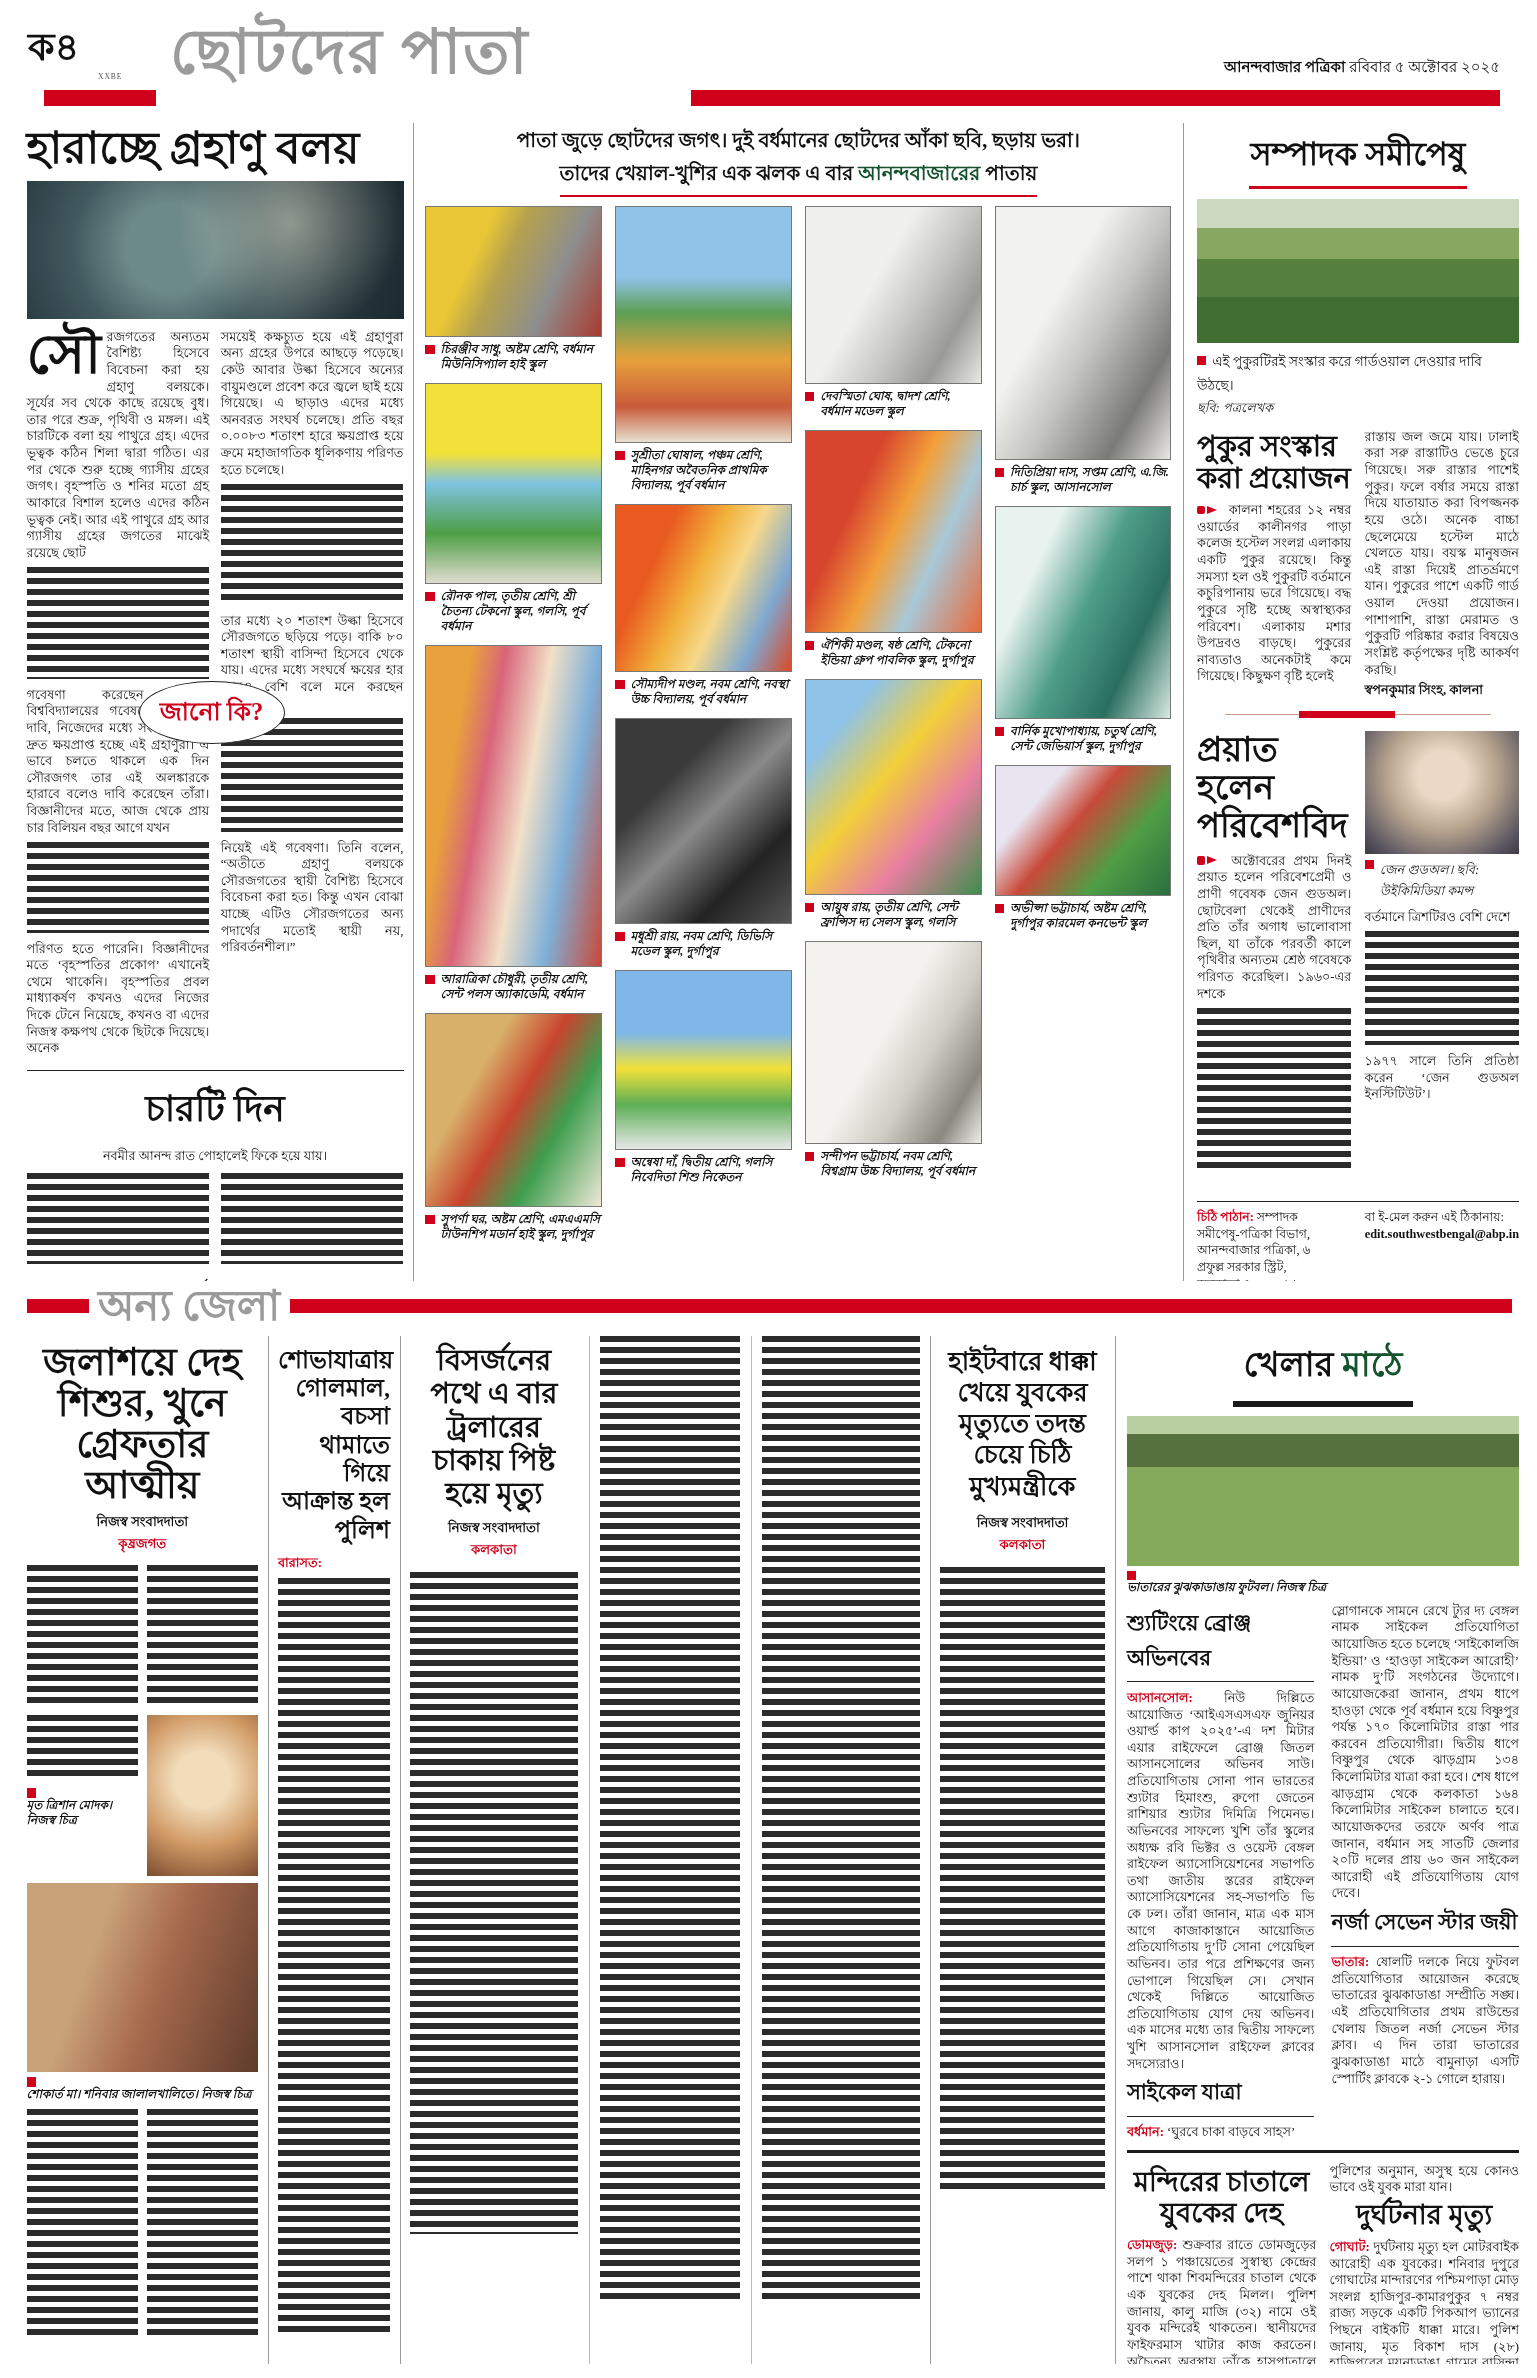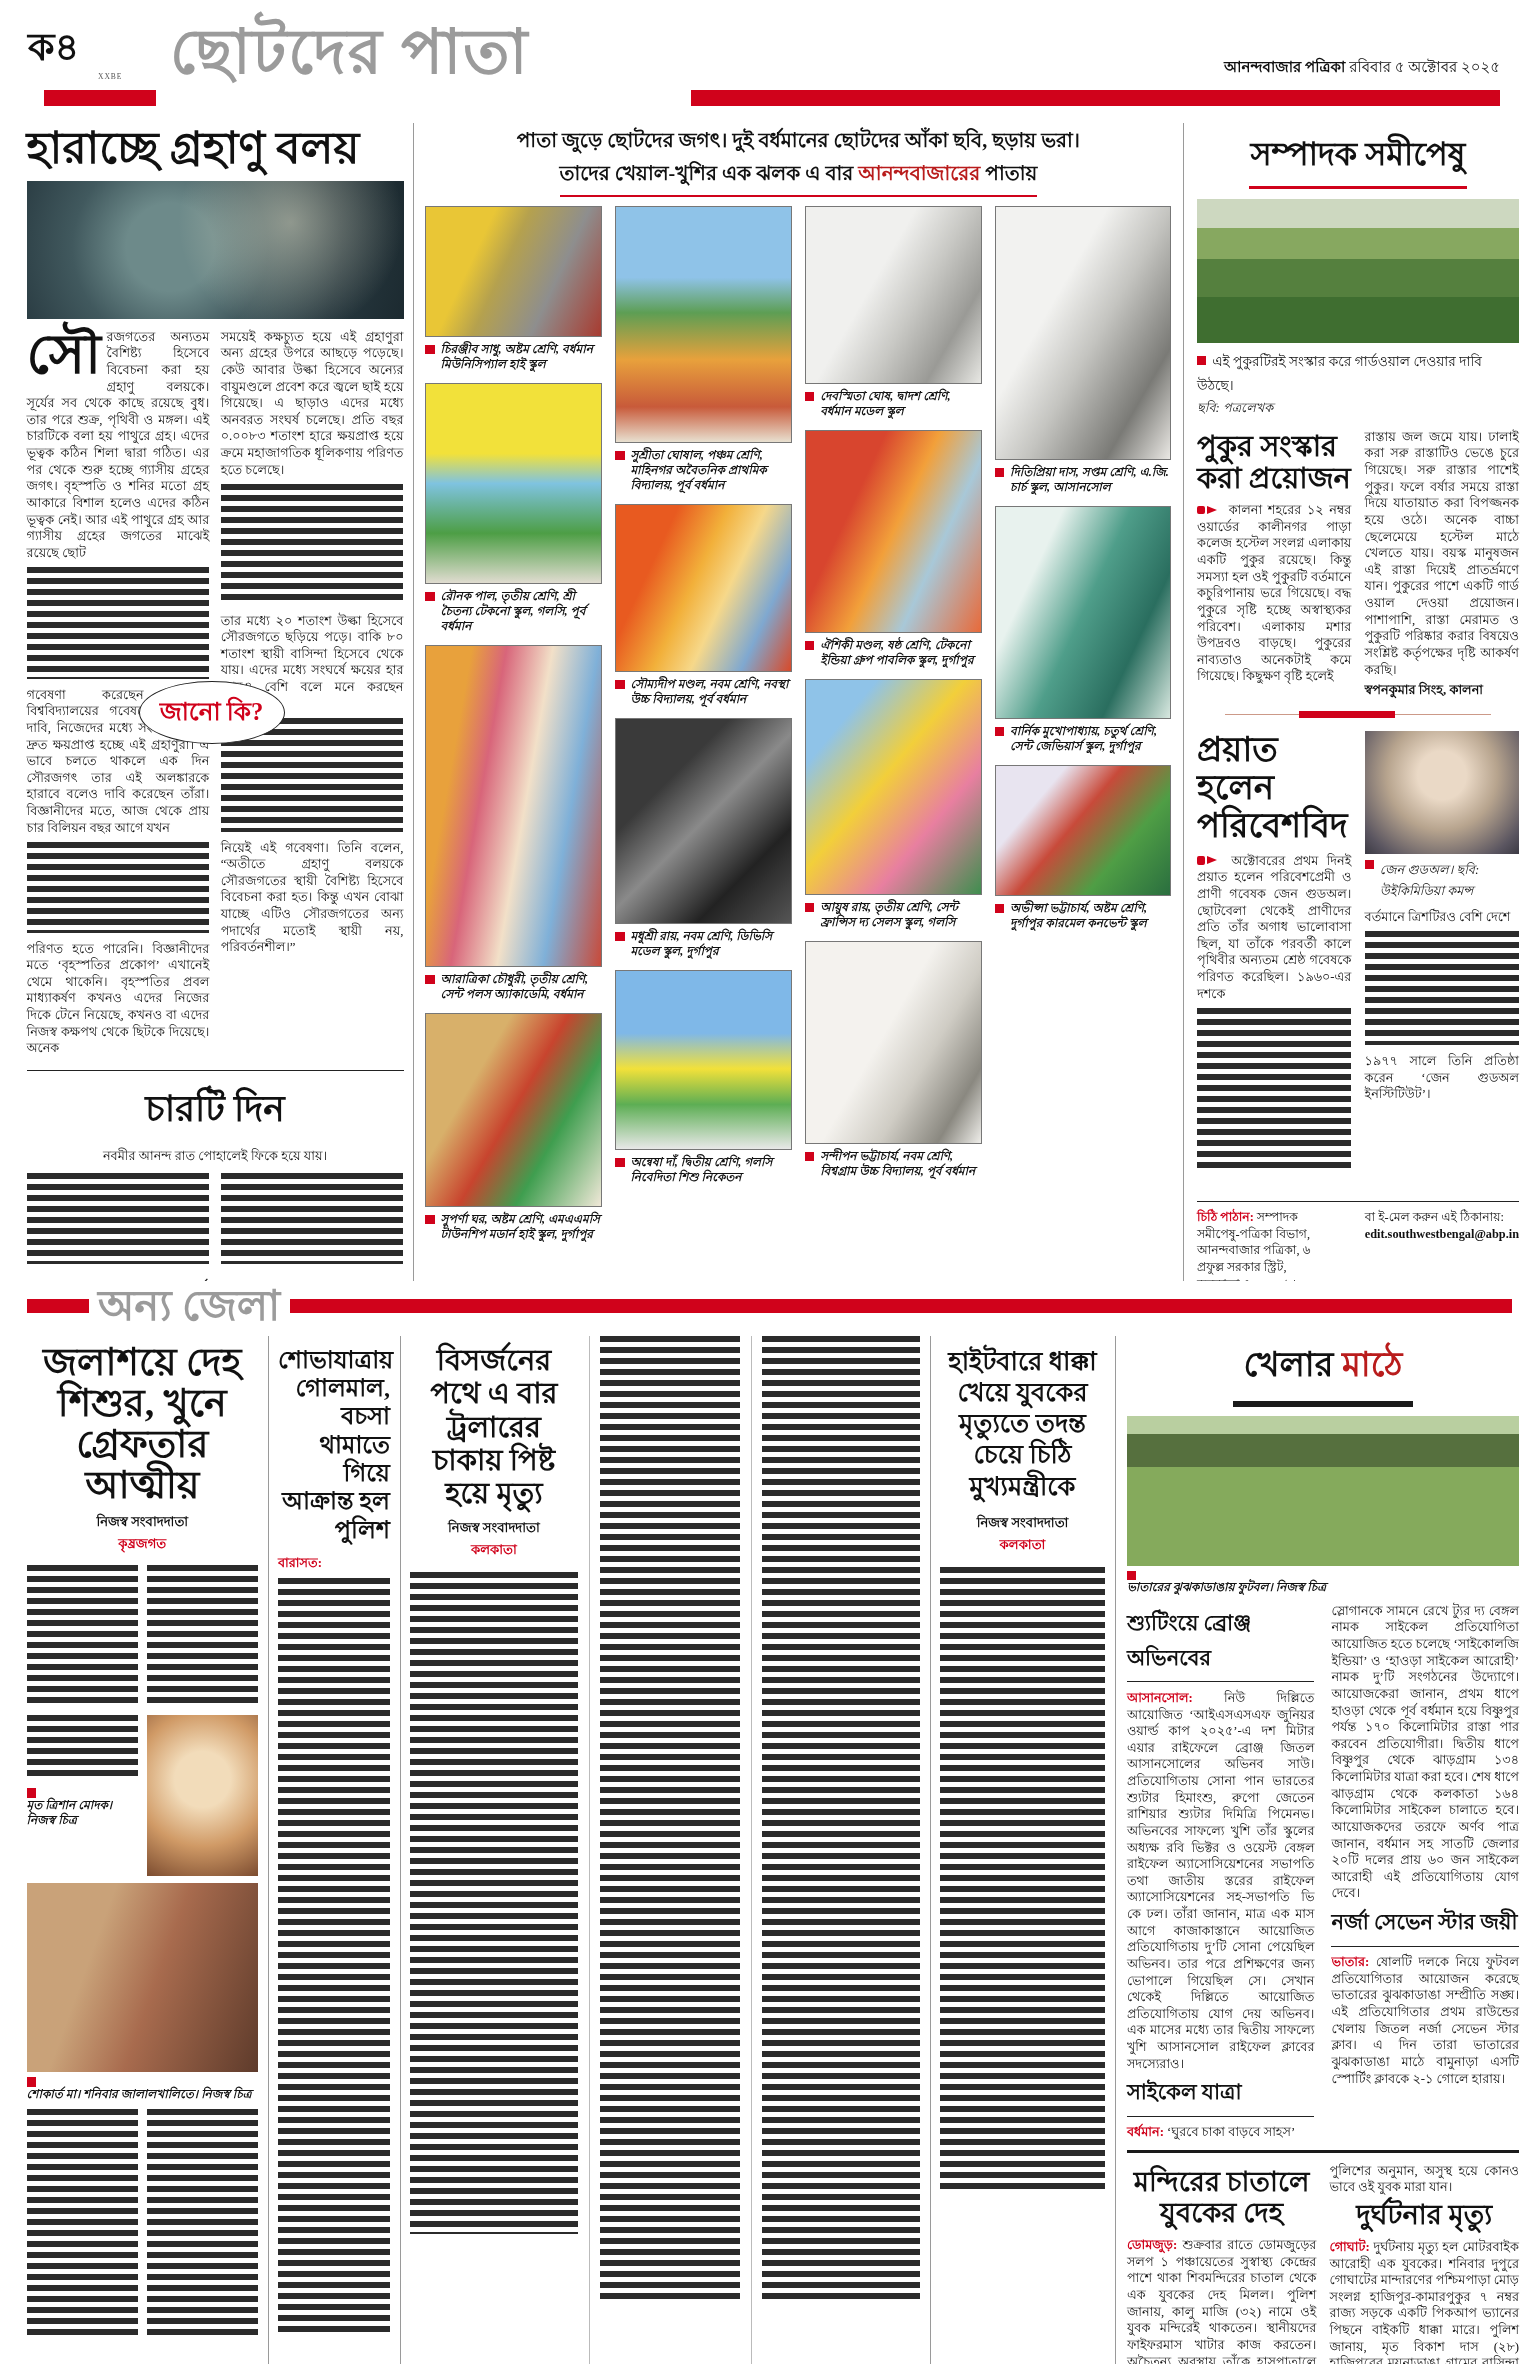--- a/index.html
+++ b/index.html
@@ -15,21 +15,21 @@
   .mh-dateline{position:absolute;right:38px;top:55px;font-size:15px;}
   .mh-dateline .paper{font-weight:bold;}
   .mh-redbar-right{position:absolute;left:691px;right:38px;top:90px;height:16px;background:#d0021b;}
 
   
   .sq{display:inline-block;width:9.5px;height:9.5px;background:#d0021b;margin-right:5.7px;vertical-align:0.9px;flex:none;}
   .bars{background:repeating-linear-gradient(180deg,#2b2b2b 0 5.7px,#ffffff 5.7px 11px);margin-bottom:7.6px;}
   .just{text-align:justify;}
   .body-txt{font-size:12.8px;line-height:1.3;}
   .caption{font-size:12px;line-height:1.25;font-style:italic;font-weight:bold;}
-  .red{color:#b91c1c;}
+  .red{color:#14532d;}
 
   
   .top-section{display:flex;height:1162px;overflow:hidden;padding:3.8px 19px 0 26.5px;box-sizing:border-box;}
   .col-science{width:377px;flex:none;padding-right:9.5px;border-right:0.9px solid #9a9a9a;}
   .col-art{width:746px;flex:none;padding:0 11.4px;border-right:0.9px solid #9a9a9a;}
   .col-letters{flex:1;padding-left:13.2px;}
 
   .sci-headline{font-size:44px;font-weight:bold;line-height:1.02;margin:3.8px 0 9.5px 0;}
   .ph{position:relative;width:100%;}
   .ph-planet{height:138px;background:radial-gradient(circle at 38% 48%,#6d8a8a 0 18%,#41595e 40%,#27383f 70%,#1c2a30 100%);}

